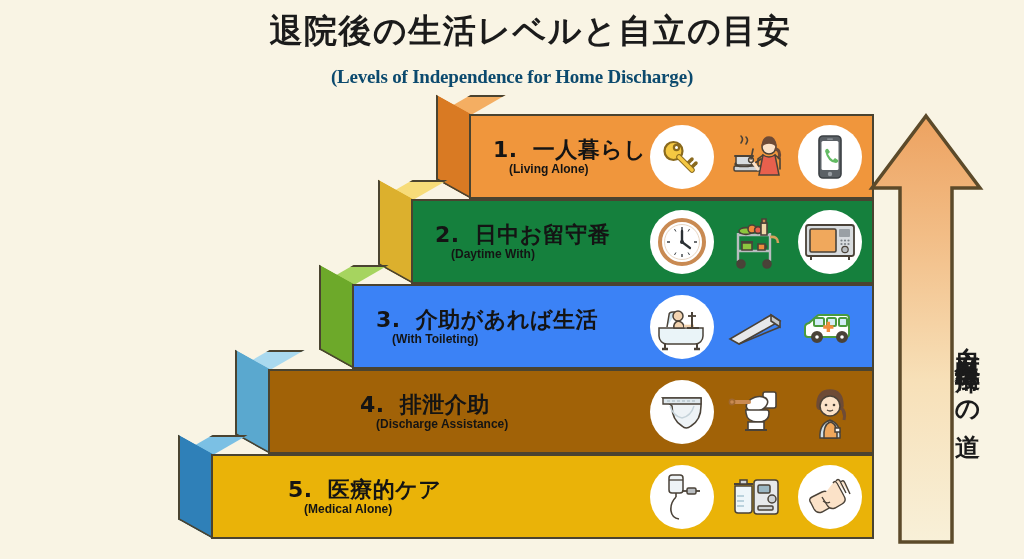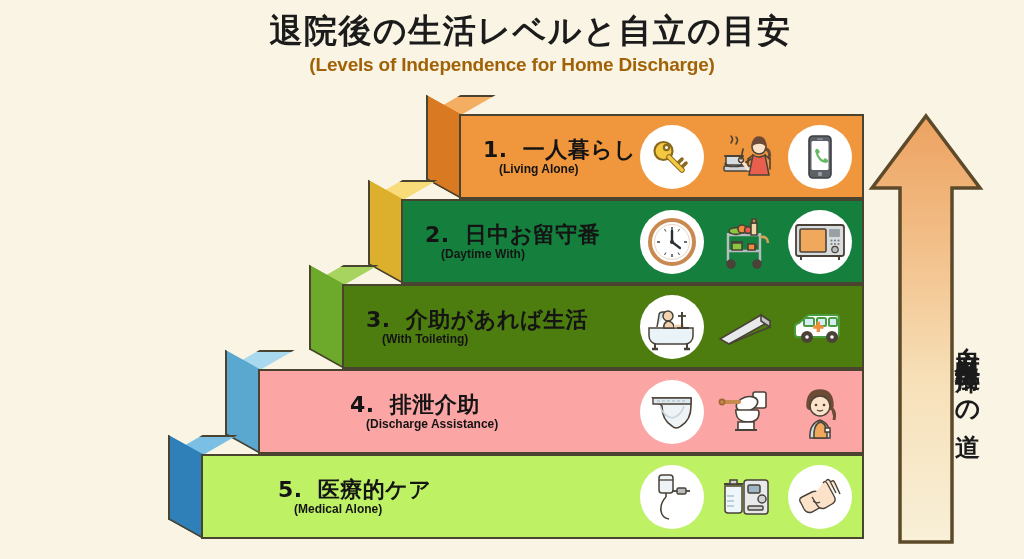--- a/index.html
+++ b/index.html
@@ -13,28 +13,28 @@
 
   
   .title-block { position:absolute; top:12px; left:0; width:1024px; text-align:center; }
   .title-jp {
     font-size:33px; font-weight:bold; color:#1b1b1b;
     letter-spacing:1.5px; line-height:1.15;
     font-family:"DejaVu Sans","Liberation Sans",sans-serif;
     padding-left:37px;
   }
   .title-en {
-    font-size:19px; font-weight:bold; color:#a16207;
-    margin-top:4px; letter-spacing:-0.2px;
-    font-family:Liberation Sans, sans-serif;
+    font-size:19px; font-weight:bold; color:#0c4a6e;
+    margin-top:16px; letter-spacing:-0.2px;
+    font-family:Liberation Serif, serif;
   }
 
   
   .stairs { position:absolute; left:0; top:0; width:1024px; height:559px; }
-  .step { position:absolute; }
+  .step { position:absolute;margin-left:10px; }
   .step .face {
     position:absolute; left:0; top:0; width:100%; height:100%;
     border:2px solid #4a4330;
     display:flex; align-items:center;
   }
   
   .step .side {
     position:absolute; top:0; left:-33px; width:35px; height:100%;
     border-left:2px solid #4a4330; border-bottom:2px solid #4a4330;
     clip-path: polygon(0 0, 100% 0, 100% 100%, 0 100%);
@@ -215,21 +215,21 @@
               <path d="M8 35 v4 M46 35 v4" stroke="#4a4238" stroke-width="2"></path>
             </svg>
           </div>
         </div>
       </div>
     </div>
 
     <div class="step" id="step-3" style="left:342px; top:284px; width:522px; height:85px;">
       <div class="tread" style="background: rgb(166, 212, 95);"></div>
       <div class="side" style="background: rgb(109, 169, 42);"></div>
-      <div class="face" style="background: #4d7c0f;">
+      <div class="face" style="background: #3b82f6;">
         <div class="step-label">
           <div class="label-jp">
             <span style="margin-right: 7px;">3.</span>
             <span>介助があれば生活</span>
           </div>
           <div class="label-en">(With Toileting)</div>
         </div>
         <div class="icons">
           <div class="icon-circle">
             <svg width="56" height="50" viewBox="0 0 56 50">
@@ -268,21 +268,21 @@
               <path d="M29 21 h4 v4 h4 v4 h-4 v4 h-4 v-4 h-4 v-4 h4z" fill="#f08c3c" transform="translate(2,-3) scale(0.85)"></path>
             </svg>
           </div>
         </div>
       </div>
     </div>
 
     <div class="step" id="step-4" style="left:258px; top:369px; width:606px; height:85px;">
       <div class="tread" style="background: rgb(169, 217, 239);"></div>
       <div class="side" style="background: rgb(90, 168, 207);"></div>
-      <div class="face" style="background: #fca5a5; align-items: center;">
+      <div class="face" style="background: #a16207; align-items: center;">
         <div class="step-label" style="padding-left:90px;">
           <div class="label-jp">
             <span style="margin-right: 7px;">4.</span>
             <span>排泄介助</span>
           </div>
           <div class="label-en">(Discharge Assistance)</div>
         </div>
         <div class="icons">
           <div class="icon-circle">
             <svg width="50" height="44" viewBox="0 0 50 44">
@@ -322,21 +322,21 @@
               </g>
             </svg>
           </div>
         </div>
       </div>
     </div>
 
     <div class="step" id="step-5" style="left:201px; top:454px; width:663px; height:85px;">
       <div class="tread" style="background: rgb(123, 192, 228);"></div>
       <div class="side" style="background: rgb(47, 128, 184);"></div>
-      <div class="face" style="background: #bef264;">
+      <div class="face" style="background: #eab308;">
         <div class="step-label" style="padding-left:75px;">
           <div class="label-jp">
             <span style="margin-right: 7px;">5.</span>
             <span>医療的ケア</span>
           </div>
           <div class="label-en">(Medical Alone)</div>
         </div>
         <div class="icons">
           <div class="icon-circle">
             <svg width="46" height="52" viewBox="0 0 46 52">

